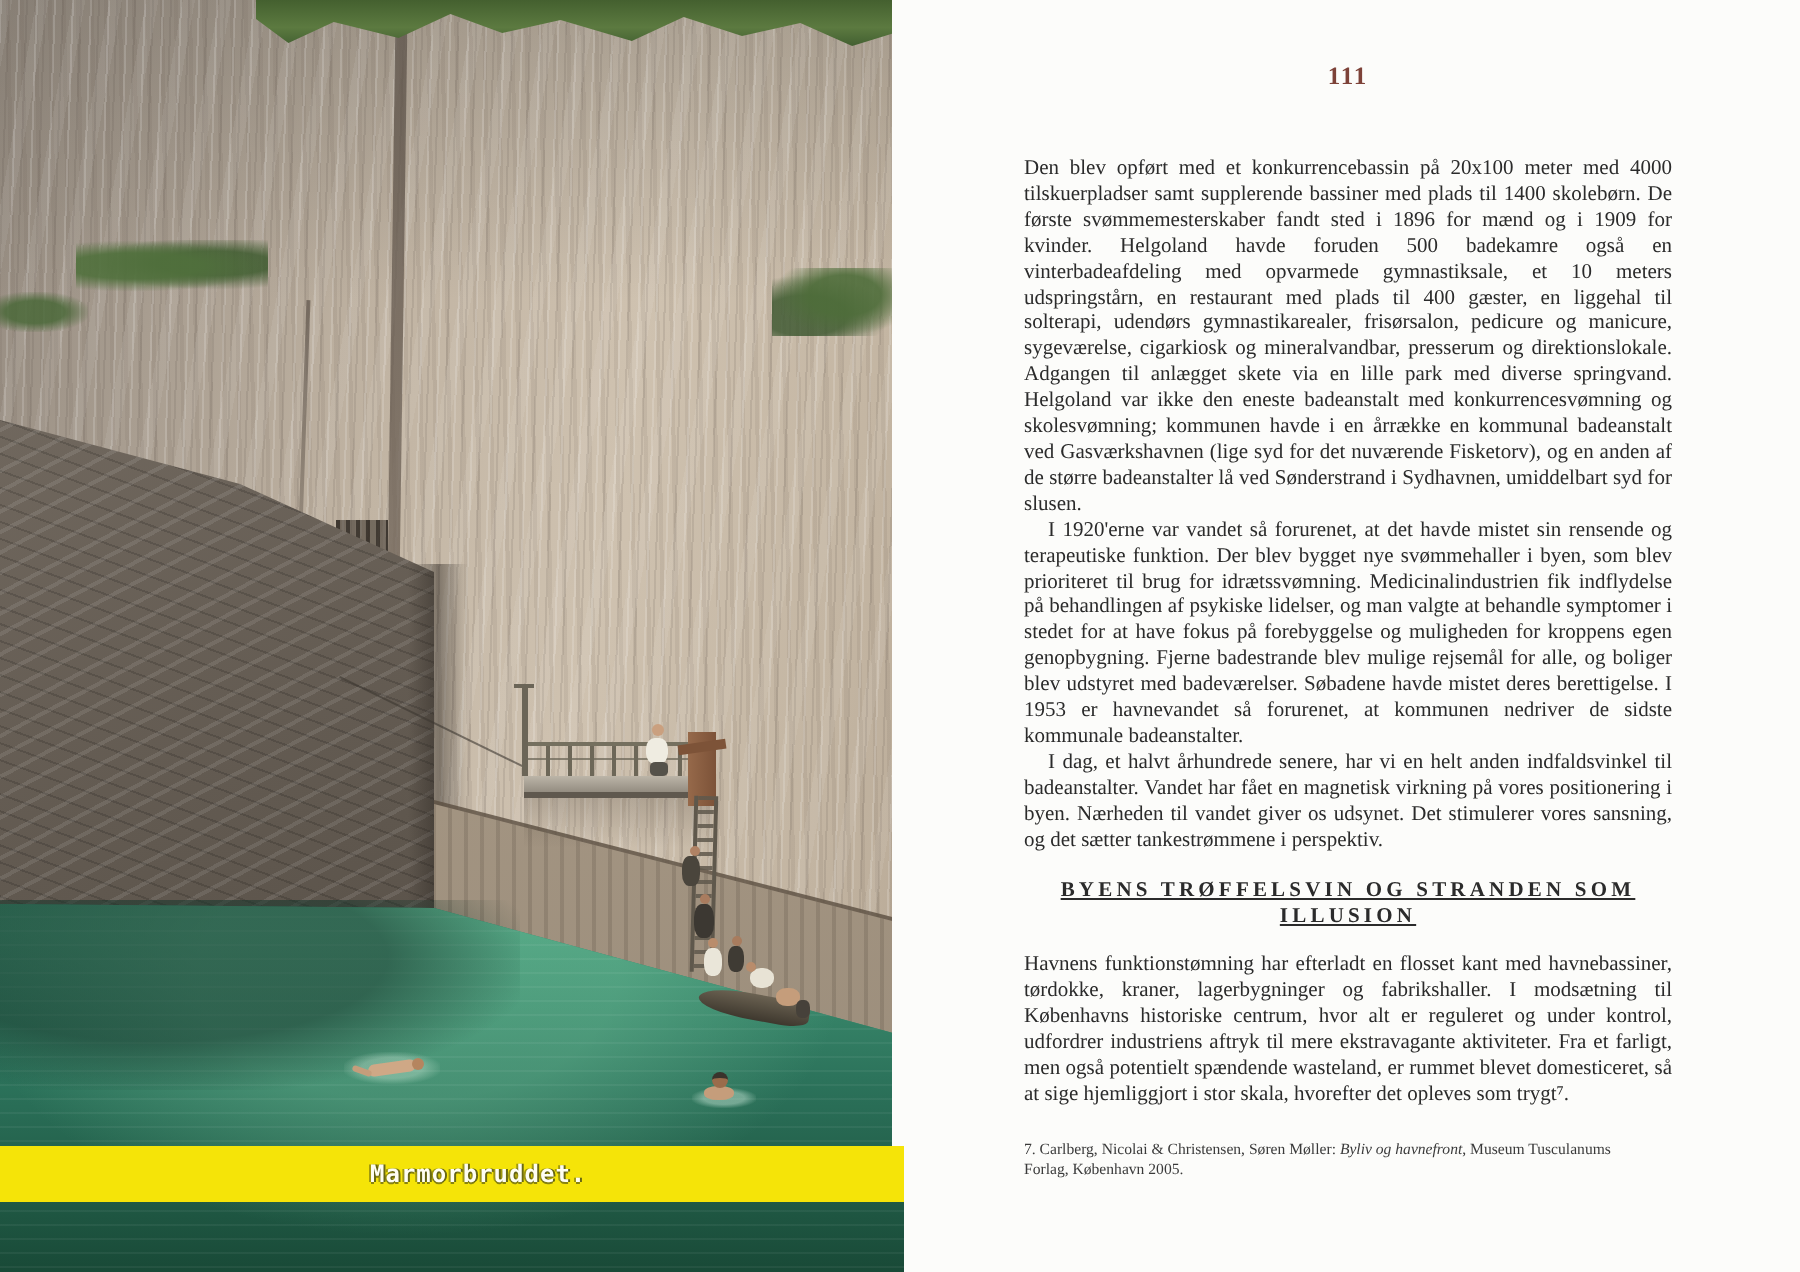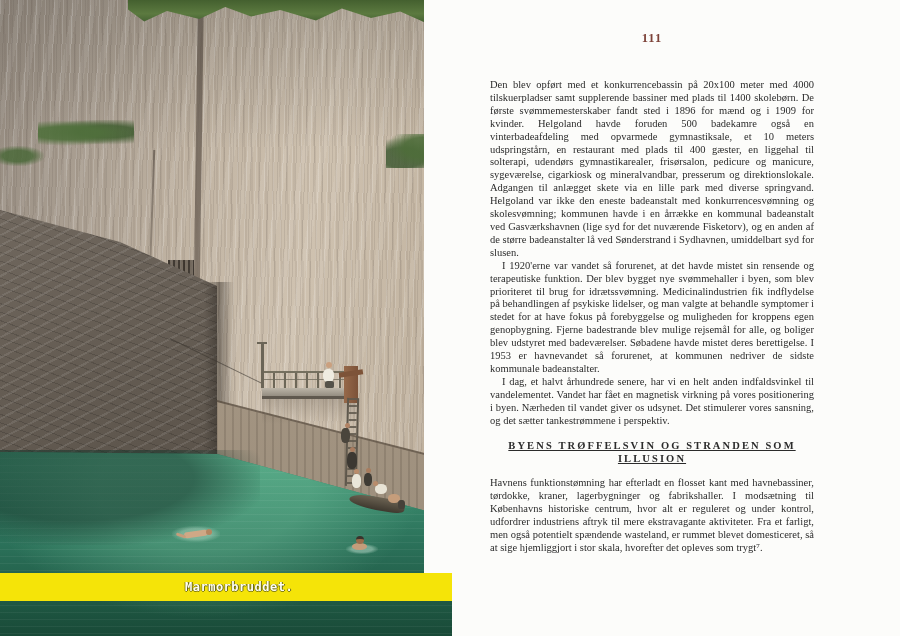--- a/index.html
+++ b/index.html
@@ -118,21 +118,21 @@
   .swim2-shoulders{left:352px;top:543px;width:15px;height:7px;background-color:#c59d7b;border-radius:45%;}
   .swim2-head{left:356px;top:536px;width:8px;height:8px;background-color:#9a6c4b;border-radius:50%;
     border-top:3px solid #3a332c;box-sizing:border-box;}
 
   .caption-band{left:0;top:573px;width:452px;height:28px;background-color:#f5e408;z-index:9;text-align:center;}
   .caption{left:185px;top:0;height:28px;line-height:28px;
     font-family:"DejaVu Sans Mono",monospace;font-size:12px;font-weight:bold;letter-spacing:.5px;
     color:#fffef2;text-shadow:1px 0 0 rgba(90,90,20,.9), -1px 0 0 rgba(90,90,20,.55), 0 1px 0 rgba(90,90,20,.7);}
 
   
-  .text-page{position:absolute;left:424px;top:0;width:448px;height:576px;background:#fcfcfa;}
+  .text-page{position:absolute;left:446px;top:0;width:448px;height:576px;background:#fcfcfa;}
   .page-number{position:absolute;top:31px;left:66px;width:324px;text-align:center;
     font-size:12.5px;letter-spacing:1px;color:#7d4238;font-weight:bold;}
   .text-column{position:absolute;top:79px;left:66px;width:324px;
     font-size:10.5px;line-height:12.9px;color:#2b2b2b;text-align:justify;hyphens:auto;}
   .text-column p{margin:0;}
   .text-column p.indent{text-indent:12px;}
   .section-heading{margin:13px 0 11px 0;text-align:center;font-size:10.5px;font-weight:600;
     letter-spacing:2.1px;color:#2b2b2b;text-decoration:underline;}
   .footnote{margin-top:15px;width:302px;font-size:7.8px;line-height:9.8px;color:#3a3a3a;text-align:left;}
   .footnote em{font-style:italic;}
@@ -202,19 +202,22 @@
     <div class="caption-band" style="background-color: rgb(245, 228, 8);">
       <span class="caption">Marmorbruddet.</span>
     </div>
   </figure>
 
   <section class="text-page">
     <div class="page-number" style="color: rgb(125, 66, 56);">111</div>
     <div class="text-column">
       <p>Den blev opført med et konkurrencebassin på 20x100 meter med 4000 tilskuerpladser samt supplerende bassiner med plads til 1400 skolebørn. De første svømmemesterskaber fandt sted i 1896 for mænd og i 1909 for kvinder. Helgoland havde foruden 500 badekamre også en vinterbadeafdeling med opvarmede gymnastiksale, et 10 meters udspringstårn, en restaurant med plads til 400 gæster, en liggehal til solterapi, udendørs gymnastikarealer, frisørsalon, pedicure og manicure, sygeværelse, cigarkiosk og mineralvandbar, presserum og direktionslokale. Adgangen til anlægget skete via en lille park med diverse springvand. Helgoland var ikke den eneste badeanstalt med konkurrencesvømning og skolesvømning; kommunen havde i en årrække en kommunal badeanstalt ved Gasværkshavnen (lige syd for det nuværende Fisketorv), og en anden af de større badeanstalter lå ved Sønderstrand i Sydhavnen, umiddelbart syd for slusen.</p>
       <p class="indent">I 1920'erne var vandet så forurenet, at det havde mistet sin rensende og terapeutiske funktion. Der blev bygget nye svømmehaller i byen, som blev prioriteret til brug for idrætssvømning. Medicinalindustrien fik indflydelse på behandlingen af psykiske lidelser, og man valgte at behandle symptomer i stedet for at have fokus på forebyggelse og muligheden for kroppens egen genopbygning. Fjerne badestrande blev mulige rejsemål for alle, og boliger blev udstyret med badeværelser. Søbadene havde mistet deres berettigelse. I 1953 er havnevandet så forurenet, at kommunen nedriver de sidste kommunale badeanstalter.</p>
-      <p class="indent">I dag, et halvt århundrede senere, har vi en helt anden indfaldsvinkel til vandelementet. Vandet har fået en magnetisk virkning på vores positionering i byen. Nærheden til vandet giver os udsynet. Det stimulerer vores sansning, og det sætter tankestrømmene i perspektiv.</p>
+      <p class="indent">I dag, et halvt århundrede senere, har vi en helt anden indfaldsvinkel til badeanstalter. Vandet har fået en magnetisk virkning på vores positionering i byen. Nærheden til vandet giver os udsynet. Det stimulerer vores sansning, og det sætter tankestrømmene i perspektiv.</p>
       <h2 class="section-heading">BYENS TRØFFELSVIN OG STRANDEN SOM ILLUSION</h2>
       <p>Havnens funktionstømning har efterladt en flosset kant med havnebassiner, tørdokke, kraner, lagerbygninger og fabrikshaller. I modsætning til Københavns historiske centrum, hvor alt er reguleret og under kontrol, udfordrer industriens aftryk til mere ekstravagante aktiviteter. Fra et farligt, men også potentielt spændende wasteland, er rummet blevet domesticeret, så at sige hjemliggjort i stor skala, hvorefter det opleves som trygt⁷.</p>
+      <div class="footnote">
+        <span>7. Carlberg, Nicolai &amp; Christensen, Søren Møller: </span><em>Byliv og havnefront</em><span>, Museum Tusculanums Forlag, København 2005.</span>
+      </div>
     </div>
   </section>
 
 </div>
 
 </body></html>

